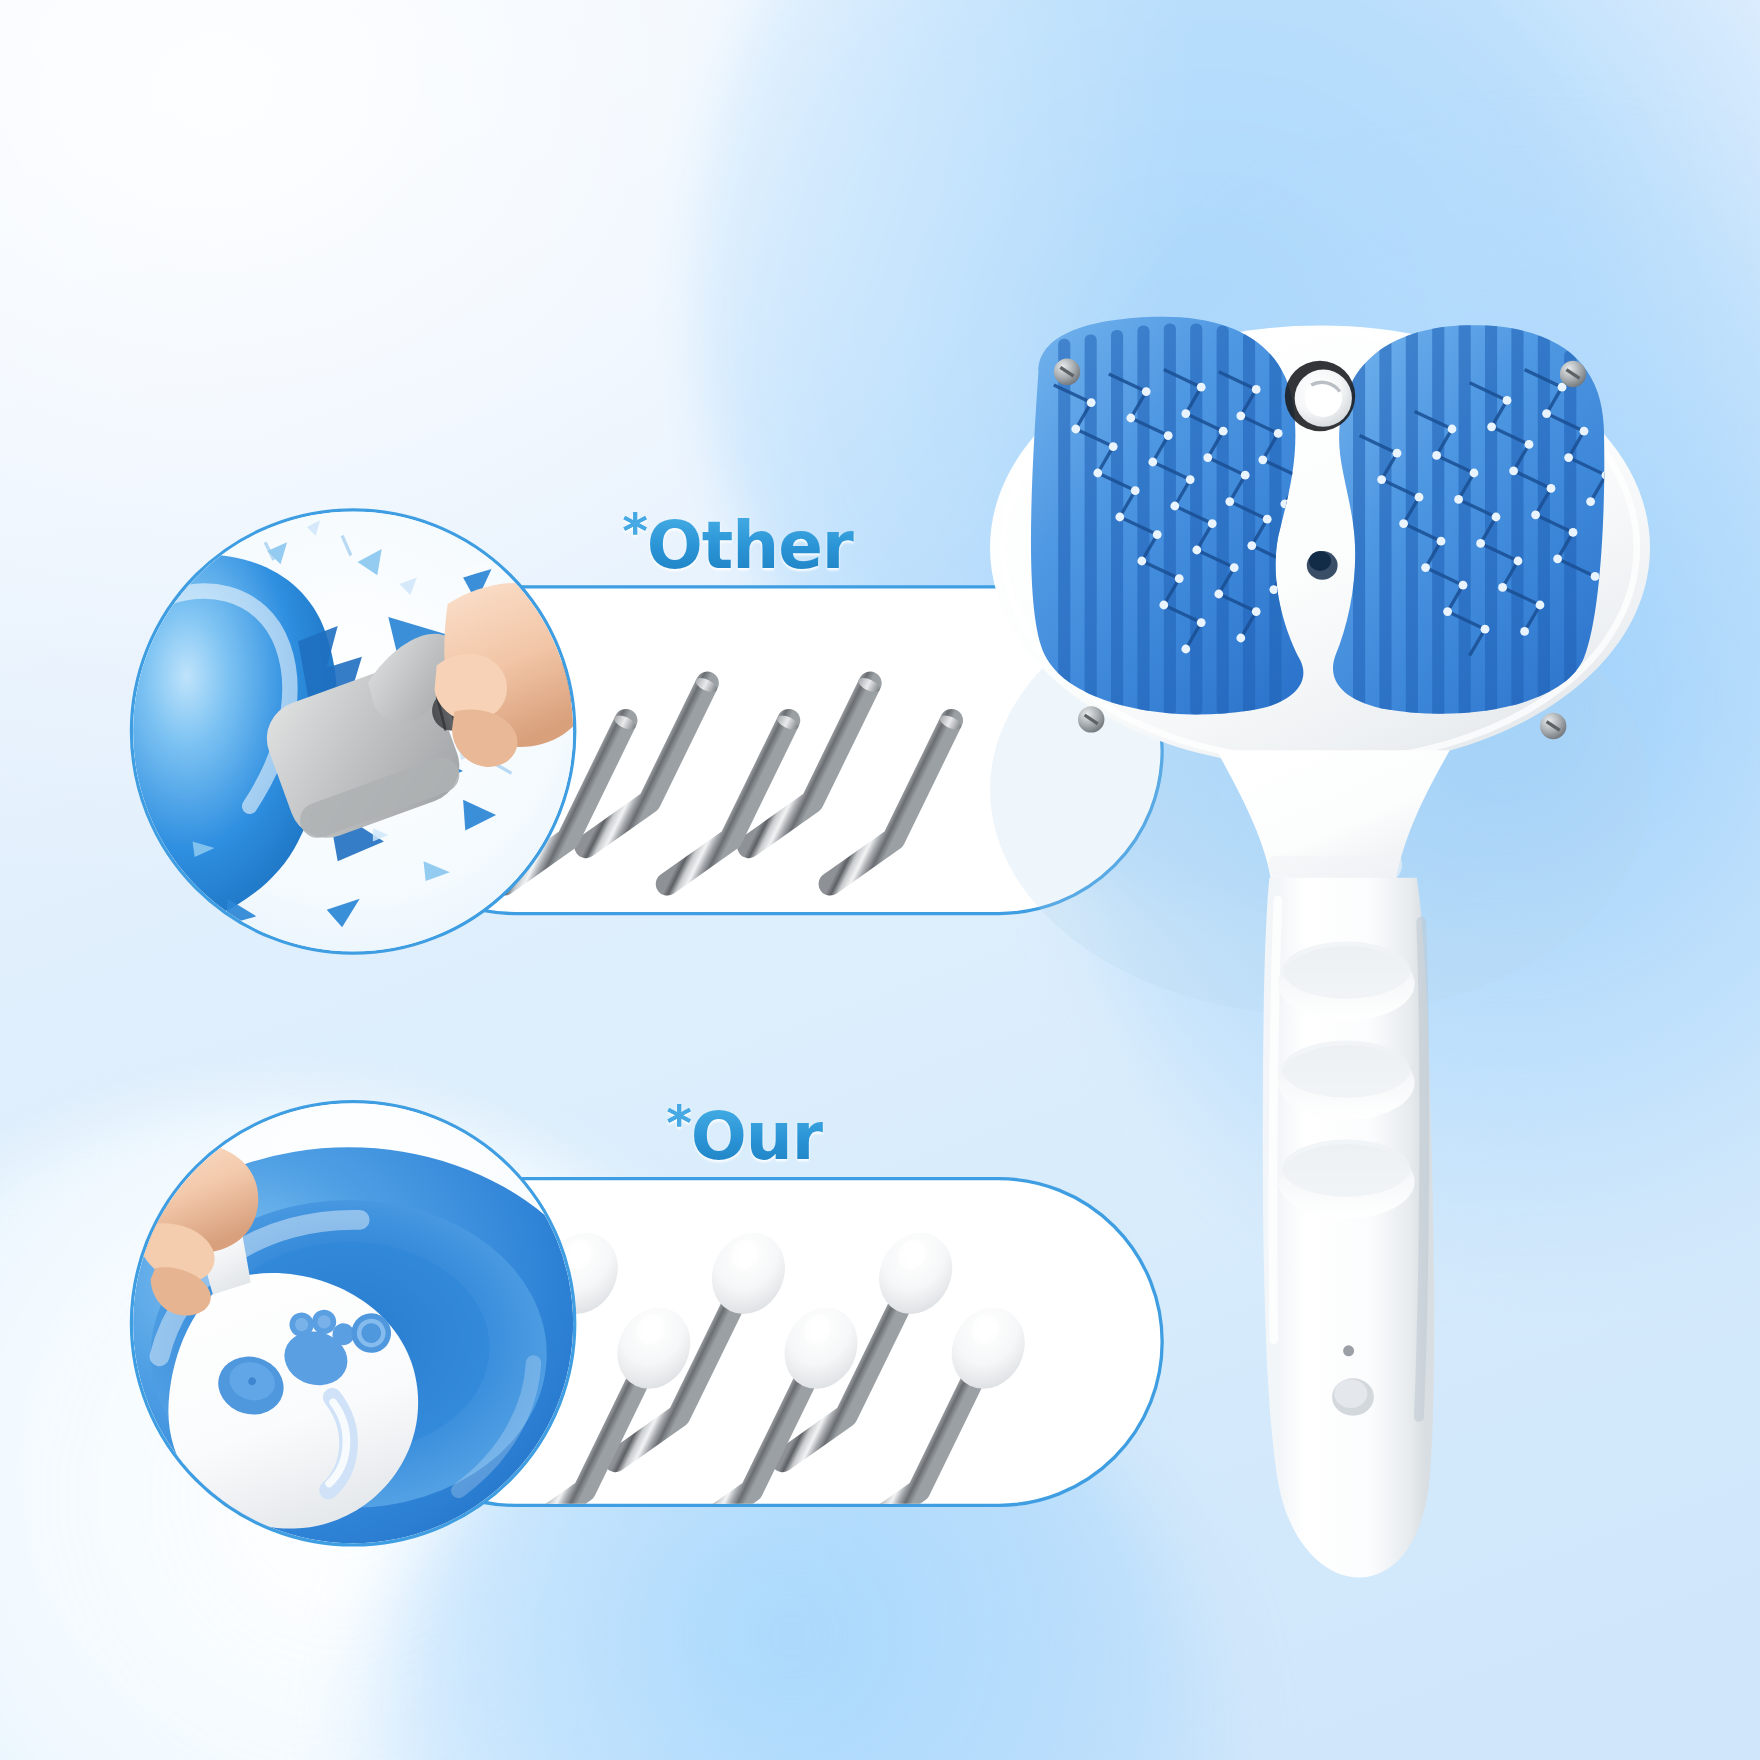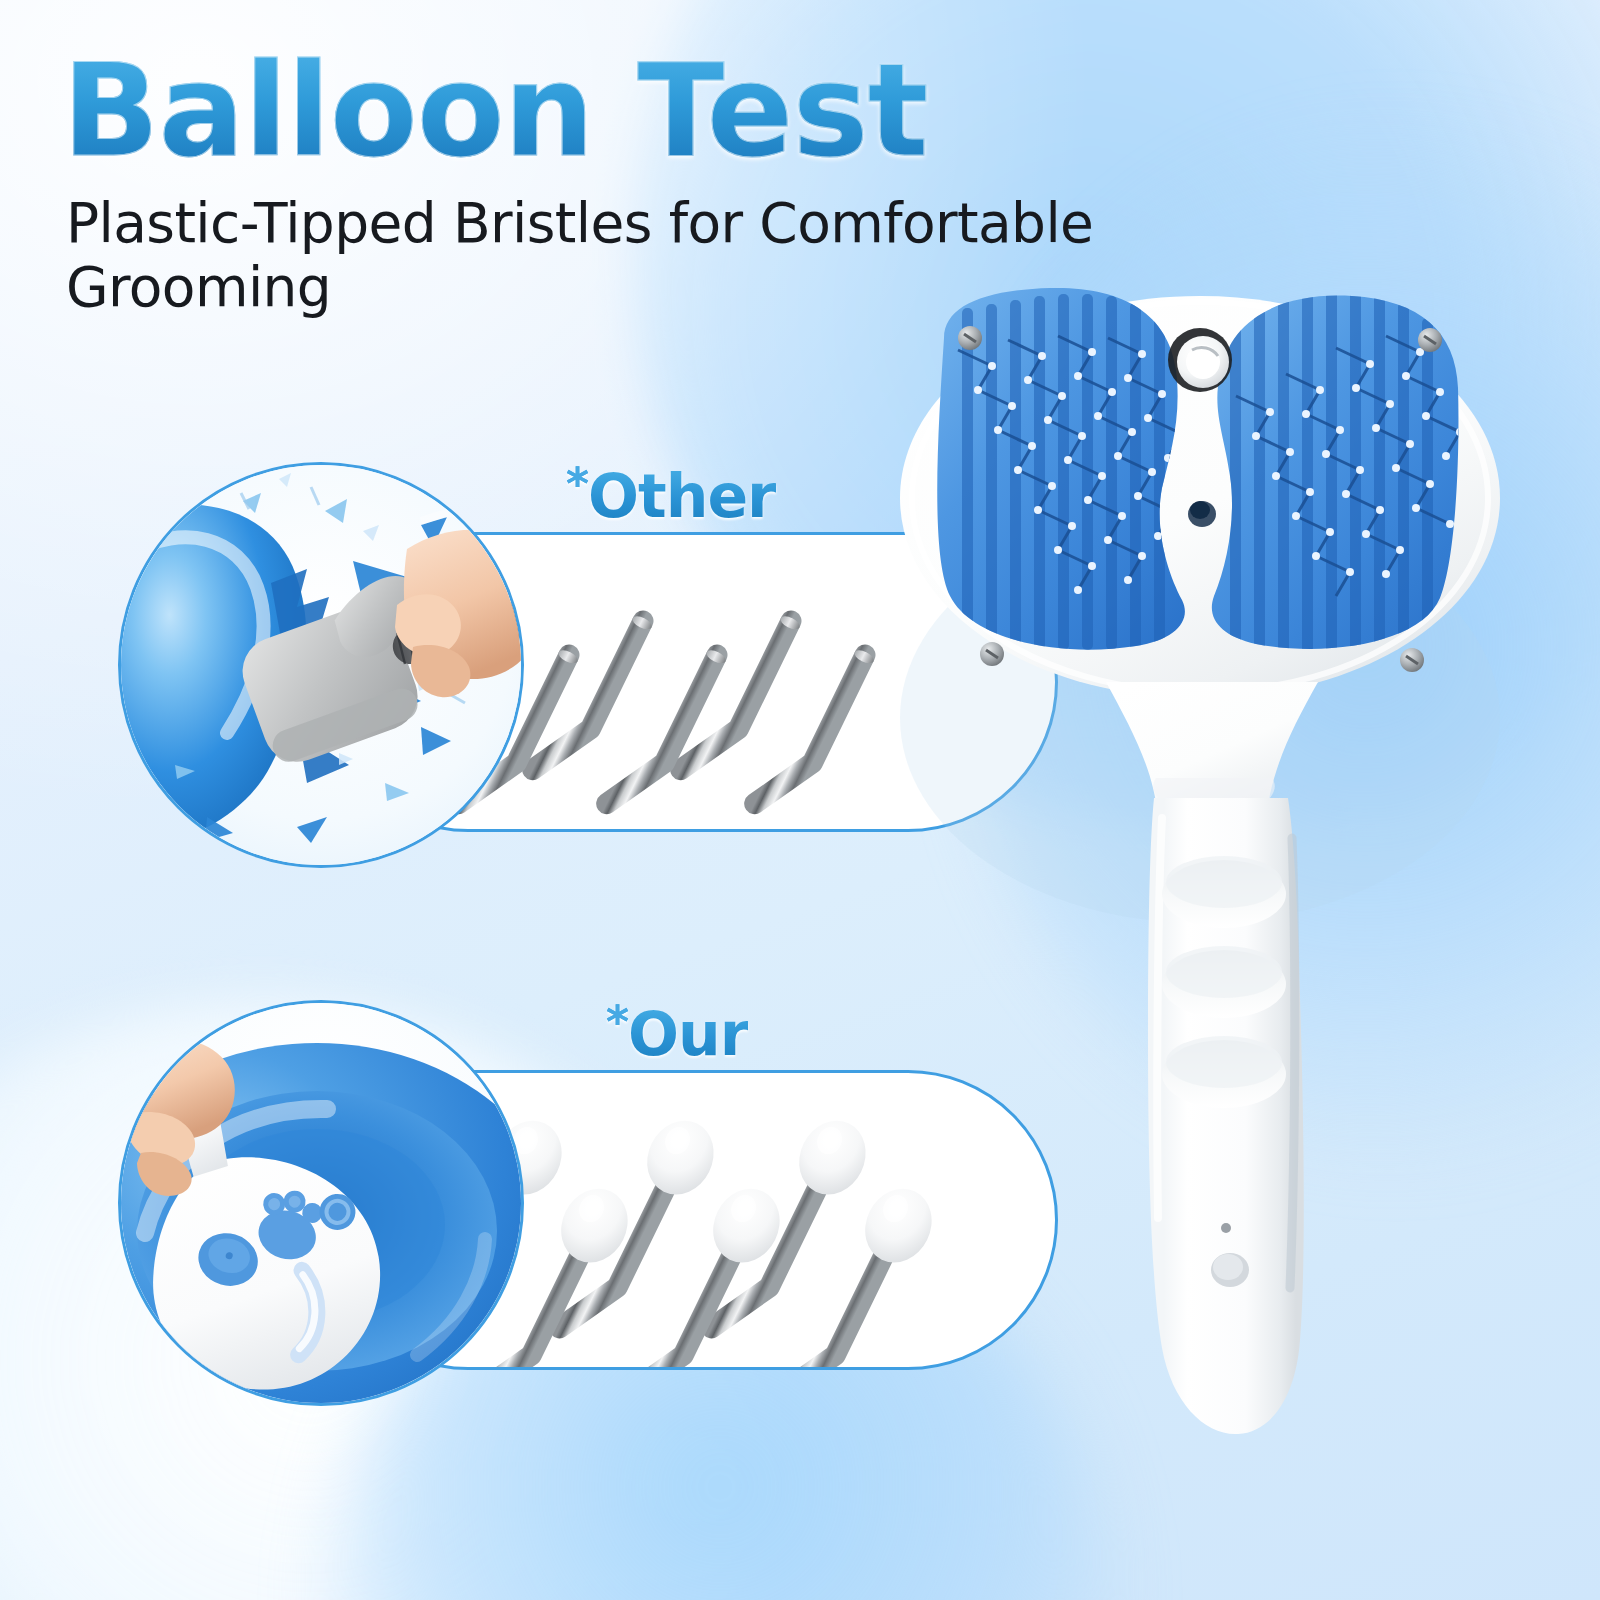--- a/index.html
+++ b/index.html
@@ -89,24 +89,20 @@
 
 <div id="stage">
 
   <div class="bg-base"></div>
   <div class="bg-blob-a"></div>
   <div class="bg-blob-b"></div>
   <div class="bg-blob-c"></div>
   <div class="bg-blob-d"></div>
   <div class="bg-sheen"></div>
 
-  <div class="header">
-    <h1 class="title">Balloon Test</h1>
-    <p class="subtitle">Plastic-Tipped Bristles for Comfortable Grooming</p>
-  </div>
 
   <div class="cmp cmp-other">
 
     <div class="pill">
       <div class="pill-inner">
 
         <svg class="pins" viewBox="0 0 740 300">
           <defs>
             <linearGradient id="steel" x1="0" y1="0" x2="1" y2="0">
               <stop offset="0%" stop-color="#8e9296"></stop>

